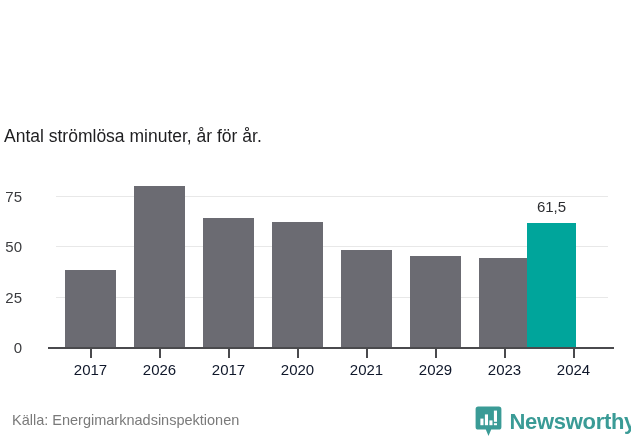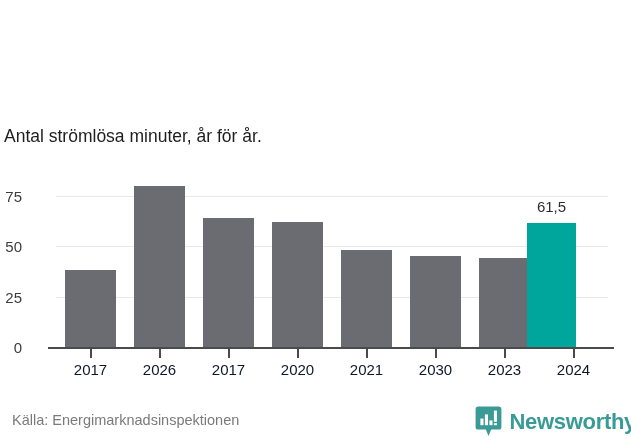--- a/index.html
+++ b/index.html
@@ -235,21 +235,21 @@
           <div class="xtick-label" style="left: 34.5px;">2017</div>
           <div class="xtick" style="left: 102.5px;"></div>
           <div class="xtick-label" style="left: 103.5px;">2026</div>
           <div class="xtick" style="left: 171.5px;"></div>
           <div class="xtick-label" style="left: 172.5px;">2017</div>
           <div class="xtick" style="left: 240.5px;"></div>
           <div class="xtick-label" style="left: 241.5px;">2020</div>
           <div class="xtick" style="left: 309.5px;"></div>
           <div class="xtick-label" style="left: 310.5px;">2021</div>
           <div class="xtick" style="left: 378.5px;"></div>
-          <div class="xtick-label" style="left: 379.5px;">2030</div>
+          <div class="xtick-label" style="left: 379.5px;">2029</div>
           <div class="xtick" style="left: 447.5px;"></div>
           <div class="xtick-label" style="left: 448.5px;">2023</div>
           <div class="xtick" style="left: 516.5px;"></div>
           <div class="xtick-label" style="left: 517.5px;">2024</div>
         </div>
     </div>
   </div>
 
   <div class="footer">
     <div class="source-text">Källa: Energimarknadsinspektionen</div>

